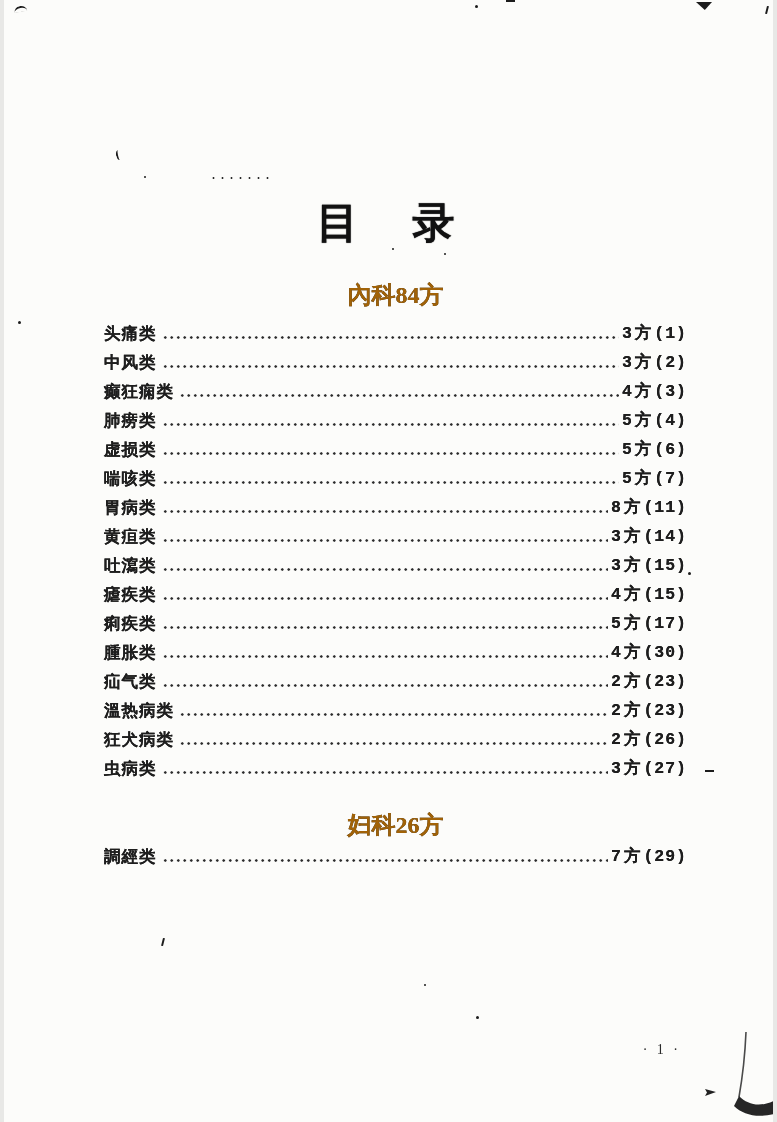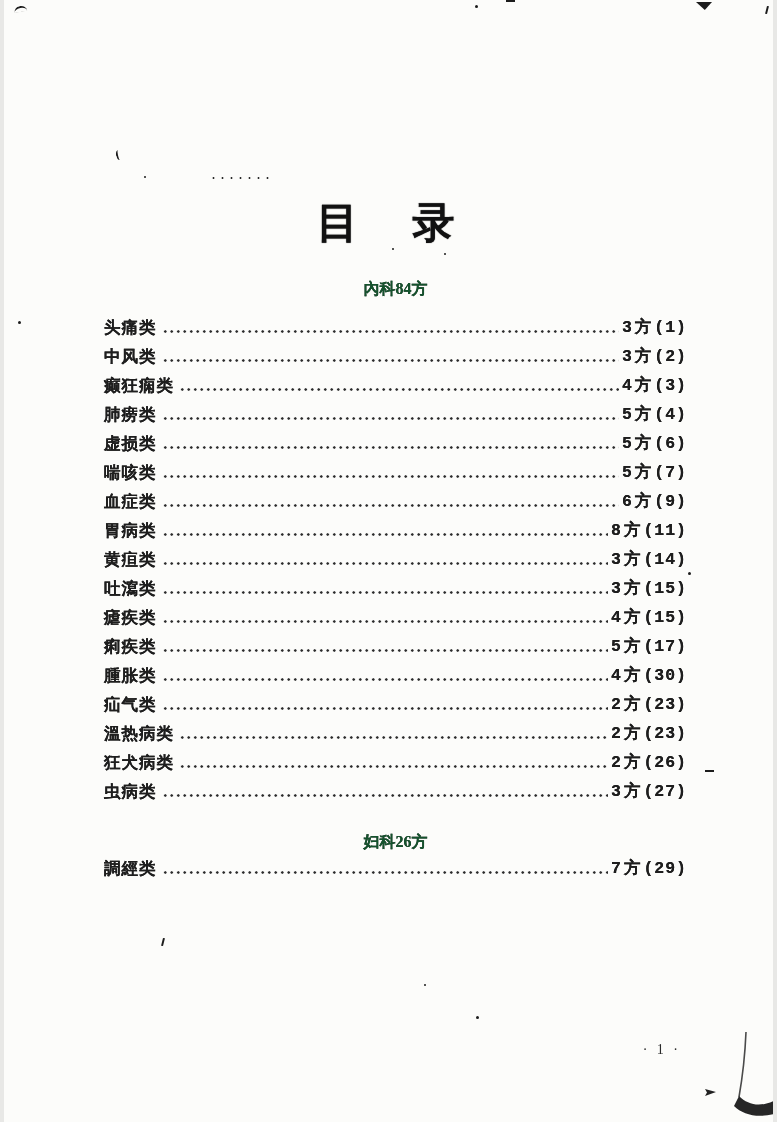--- a/index.html
+++ b/index.html
@@ -20,28 +20,28 @@
     font-size: 42px;
     line-height: 46px;
     font-weight: bold;
     letter-spacing: 6px;
     color: #111;
     text-shadow: 0 0 1px #222;
   }
   .toc-section { padding: 0 86px 0 100px; }
   .section-heading {
     text-align: center;
-    font-size: 16px;
+    font-size: 24px;
     font-weight: bold;
-    color: #14532d;
+    color: #a16207;
     text-shadow: 0 0 0.5px #222;
   }
   .toc-section.first .section-heading { margin-top: 33px; }
   .toc-section.later .section-heading { margin-top: 27px; }
-  .toc-section.first .rows { margin-top: 12px; }
+  .toc-section.first .rows { margin-top: 7px; }
   .toc-section.later .rows { }
   .toc-row {
     display: flex;
     align-items: flex-end;
     height: 29px;
     font-size: 16.5px;
     font-weight: bold;
     line-height: 26px;
     white-space: nowrap;
   }
@@ -134,25 +134,20 @@
     <span class="leader"></span>
     <span class="entry-ref"><span class="entry-count">5方</span><span class="entry-page">(6)</span></span>
   </div>
 
   <div class="toc-row">
     <span class="entry-label">喘咳类</span>
     <span class="leader"></span>
     <span class="entry-ref"><span class="entry-count">5方</span><span class="entry-page">(7)</span></span>
   </div>
 
-  <div class="toc-row">
-    <span class="entry-label">血症类</span>
-    <span class="leader"></span>
-    <span class="entry-ref"><span class="entry-count">6方</span><span class="entry-page">(9)</span></span>
-  </div>
 
   <div class="toc-row">
     <span class="entry-label">胃病类</span>
     <span class="leader"></span>
     <span class="entry-ref"><span class="entry-count">8方</span><span class="entry-page">(11)</span></span>
   </div>
 
   <div class="toc-row">
     <span class="entry-label">黄疸类</span>
     <span class="leader"></span>

